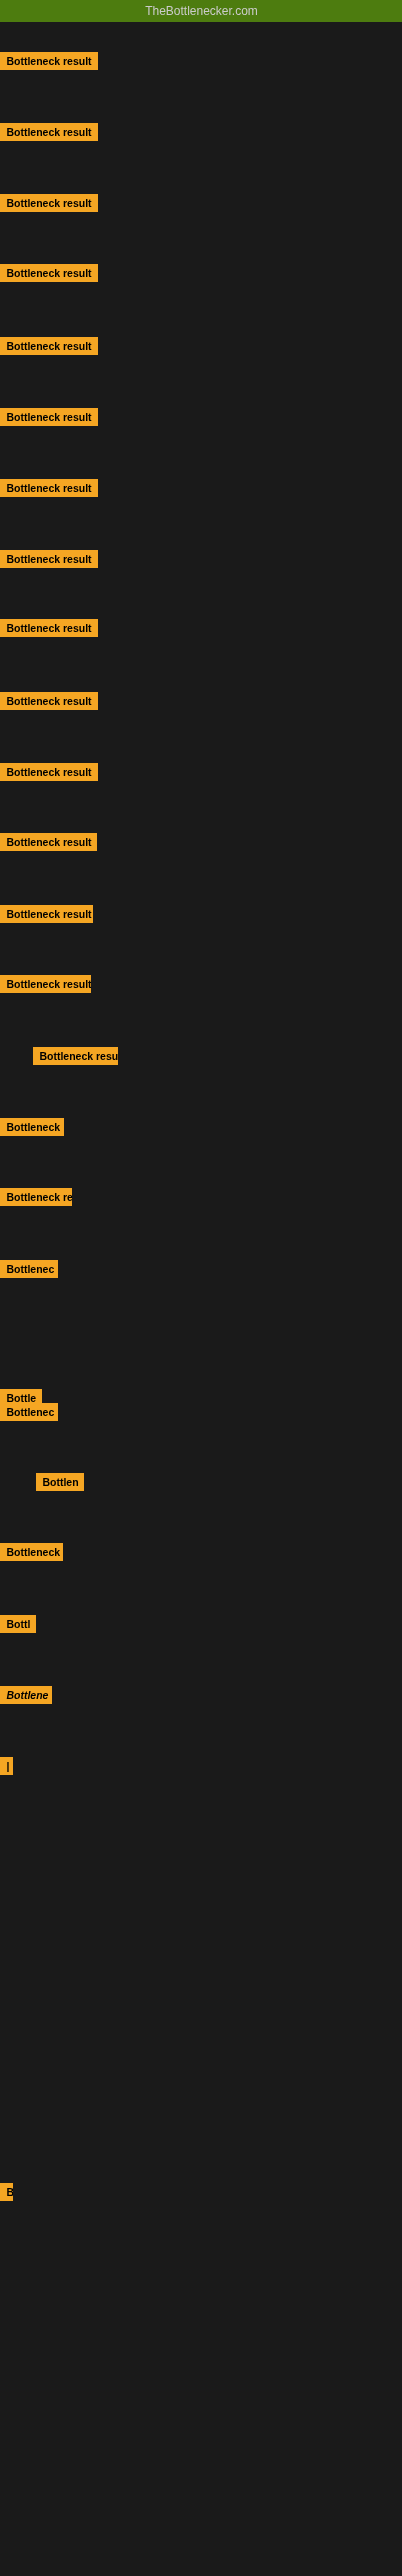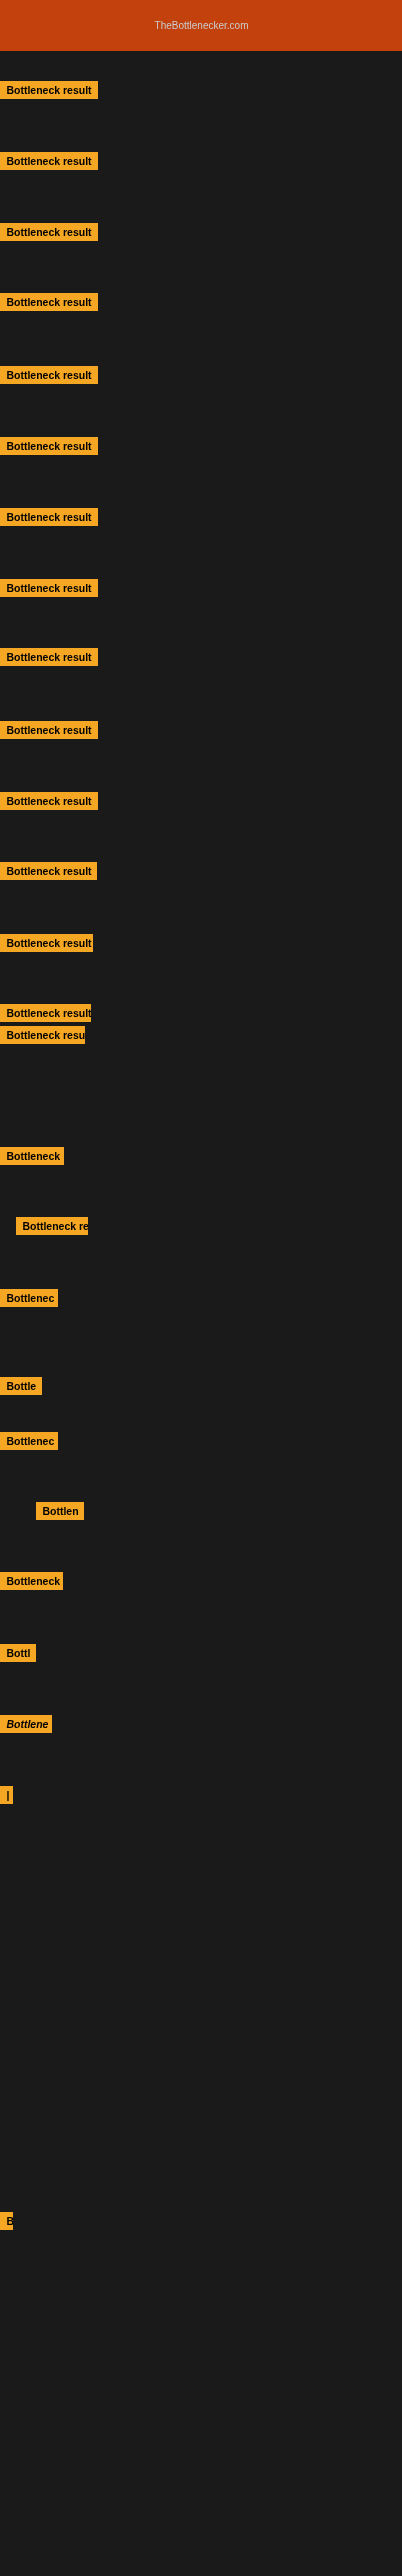--- a/index.html
+++ b/index.html
@@ -12,23 +12,23 @@
       width: 403px;
       min-height: 2576px;
       background-color: #1a1a1a;
       font-family: Arial, sans-serif;
       position: relative;
     }
 
     .site-title {
       text-align: center;
       color: #cccccc;
-      font-size: 10px;
-      padding: 20px 0;
-      background-color: #c2410c;
+      font-size: 12px;
+      padding: 4px 0;
+      background-color: #4d7c0f;
     }
 
     .bottleneck-item {
       position: absolute;
       left: 0;
       text-align: center;
     }
 
     .bottleneck-badge {
       background-color: #f5a623;
@@ -54,25 +54,25 @@
     <div class="bottleneck-item" style="top: 315px; left: 0px;"><span class="bottleneck-badge" style="max-width: 103px;">Bottleneck result</span></div>
     <div class="bottleneck-item" style="top: 386px; left: 0px;"><span class="bottleneck-badge" style="max-width: 101px;">Bottleneck result</span></div>
     <div class="bottleneck-item" style="top: 457px; left: 0px;"><span class="bottleneck-badge" style="max-width: 101px;">Bottleneck result</span></div>
     <div class="bottleneck-item" style="top: 528px; left: 0px;"><span class="bottleneck-badge" style="max-width: 102px;">Bottleneck result</span></div>
     <div class="bottleneck-item" style="top: 597px; left: 0px;"><span class="bottleneck-badge" style="max-width: 101px;">Bottleneck result</span></div>
     <div class="bottleneck-item" style="top: 670px; left: 0px;"><span class="bottleneck-badge" style="max-width: 100px;">Bottleneck result</span></div>
     <div class="bottleneck-item" style="top: 741px; left: 0px;"><span class="bottleneck-badge" style="max-width: 98px;">Bottleneck result</span></div>
     <div class="bottleneck-item" style="top: 811px; left: 0px;"><span class="bottleneck-badge" style="max-width: 97px;">Bottleneck result</span></div>
     <div class="bottleneck-item" style="top: 883px; left: 0px;"><span class="bottleneck-badge" style="max-width: 93px;">Bottleneck result</span></div>
     <div class="bottleneck-item" style="top: 953px; left: 0px;"><span class="bottleneck-badge" style="max-width: 91px;">Bottleneck result</span></div>
-    <div class="bottleneck-item" style="top: 975px; left: 0px;"><span class="bottleneck-badge" style="max-width: 85px;">Bottleneck resu</span></div>
+    <div class="bottleneck-item" style="top: 1025px; left: 0px; padding-left: 33px;"><span class="bottleneck-badge" style="max-width: 85px;">Bottleneck resu</span></div>
     <div class="bottleneck-item" style="top: 1096px; left: 0px;"><span class="bottleneck-badge" style="max-width: 64px;">Bottleneck</span></div>
-    <div class="bottleneck-item" style="top: 1166px; left: 16px;"><span class="bottleneck-badge" style="max-width: 72px;">Bottleneck re</span></div>
+    <div class="bottleneck-item" style="top: 1166px; left: 0px;"><span class="bottleneck-badge" style="max-width: 72px;">Bottleneck re</span></div>
     <div class="bottleneck-item" style="top: 1238px; left: 0px;"><span class="bottleneck-badge" style="max-width: 58px;">Bottlenec</span></div>
-    <div class="bottleneck-item" style="top: 1326px; left: 0px;"><span class="bottleneck-badge" style="max-width: 42px;">Bottle</span></div>
+    <div class="bottleneck-item" style="top: 1367px; left: 0px;"><span class="bottleneck-badge" style="max-width: 42px;">Bottle</span></div>
     <div class="bottleneck-item" style="top: 1381px; left: 0px;"><span class="bottleneck-badge" style="max-width: 58px;">Bottlenec</span></div>
     <div class="bottleneck-item" style="top: 1451px; left: 0px;"><span class="bottleneck-badge" style="max-width: 48px; margin-left: 36px;">Bottlen</span></div>
     <div class="bottleneck-item" style="top: 1521px; left: 0px;"><span class="bottleneck-badge" style="max-width: 63px;">Bottleneck</span></div>
     <div class="bottleneck-item" style="top: 1593px; left: 0px;"><span class="bottleneck-badge" style="max-width: 36px;">Bottl</span></div>
     <div class="bottleneck-item" style="top: 1664px; left: 0px; font-style: italic;"><span class="bottleneck-badge" style="max-width: 52px;">Bottlene</span></div>
     <div class="bottleneck-item" style="top: 1735px; left: 0px;"><span class="bottleneck-badge" style="max-width: 9.7px;">|</span></div>
     <div class="bottleneck-item" style="top: 2161px; left: 0px;"><span class="bottleneck-badge" style="max-width: 11.3px;">B</span></div>
   </div>
 
 

